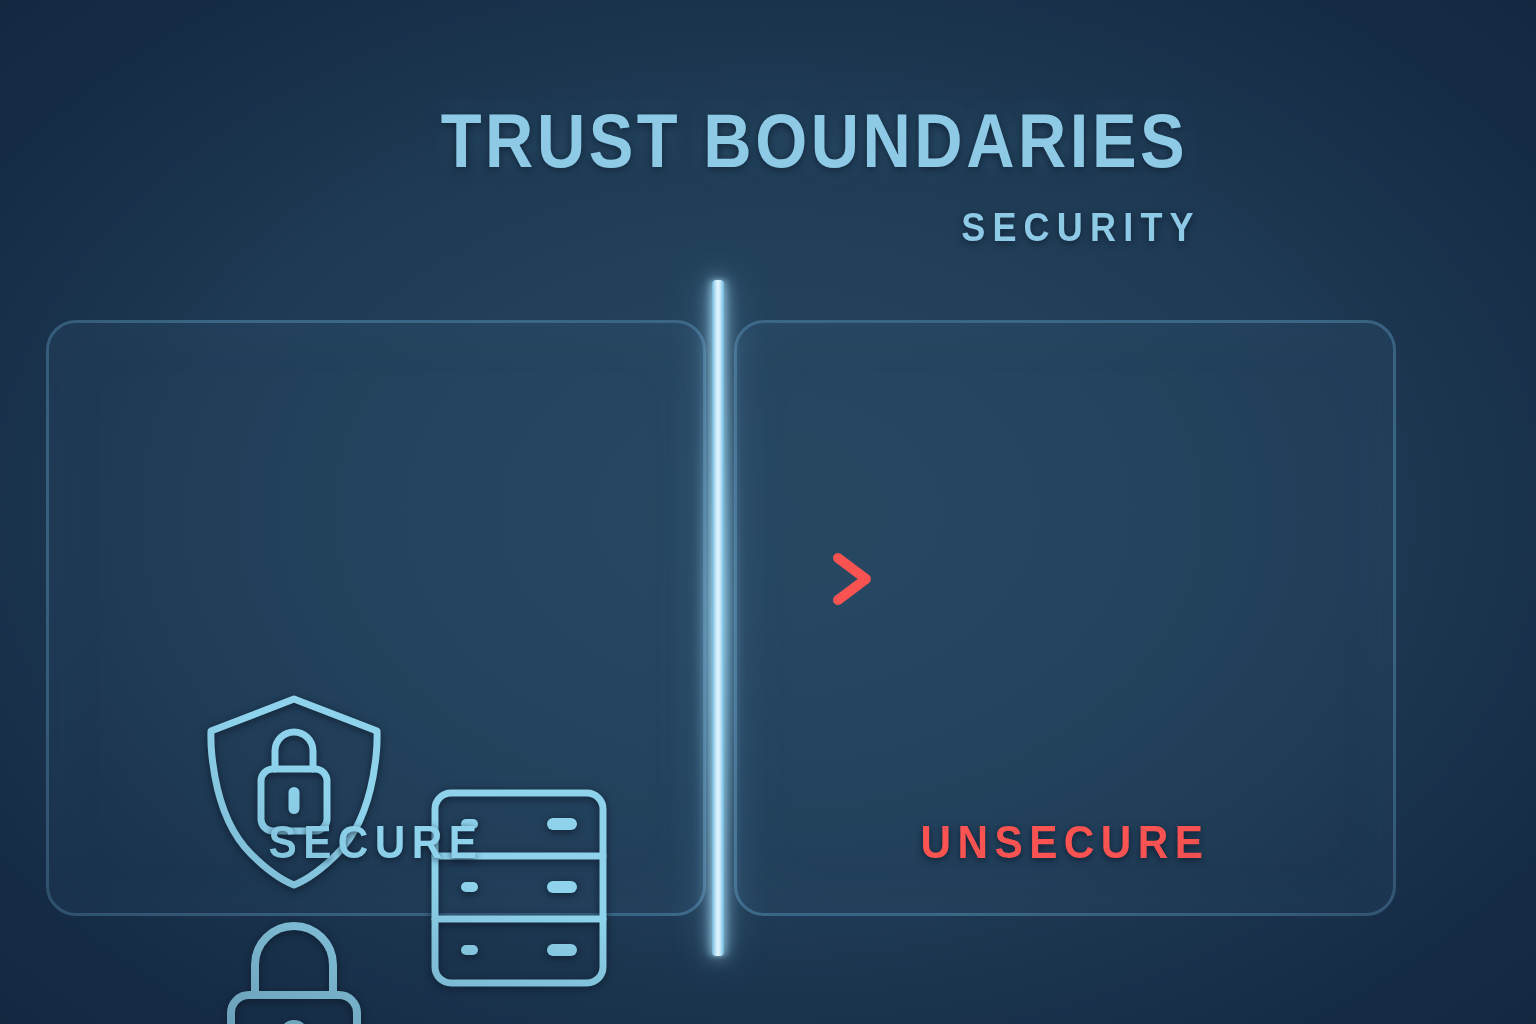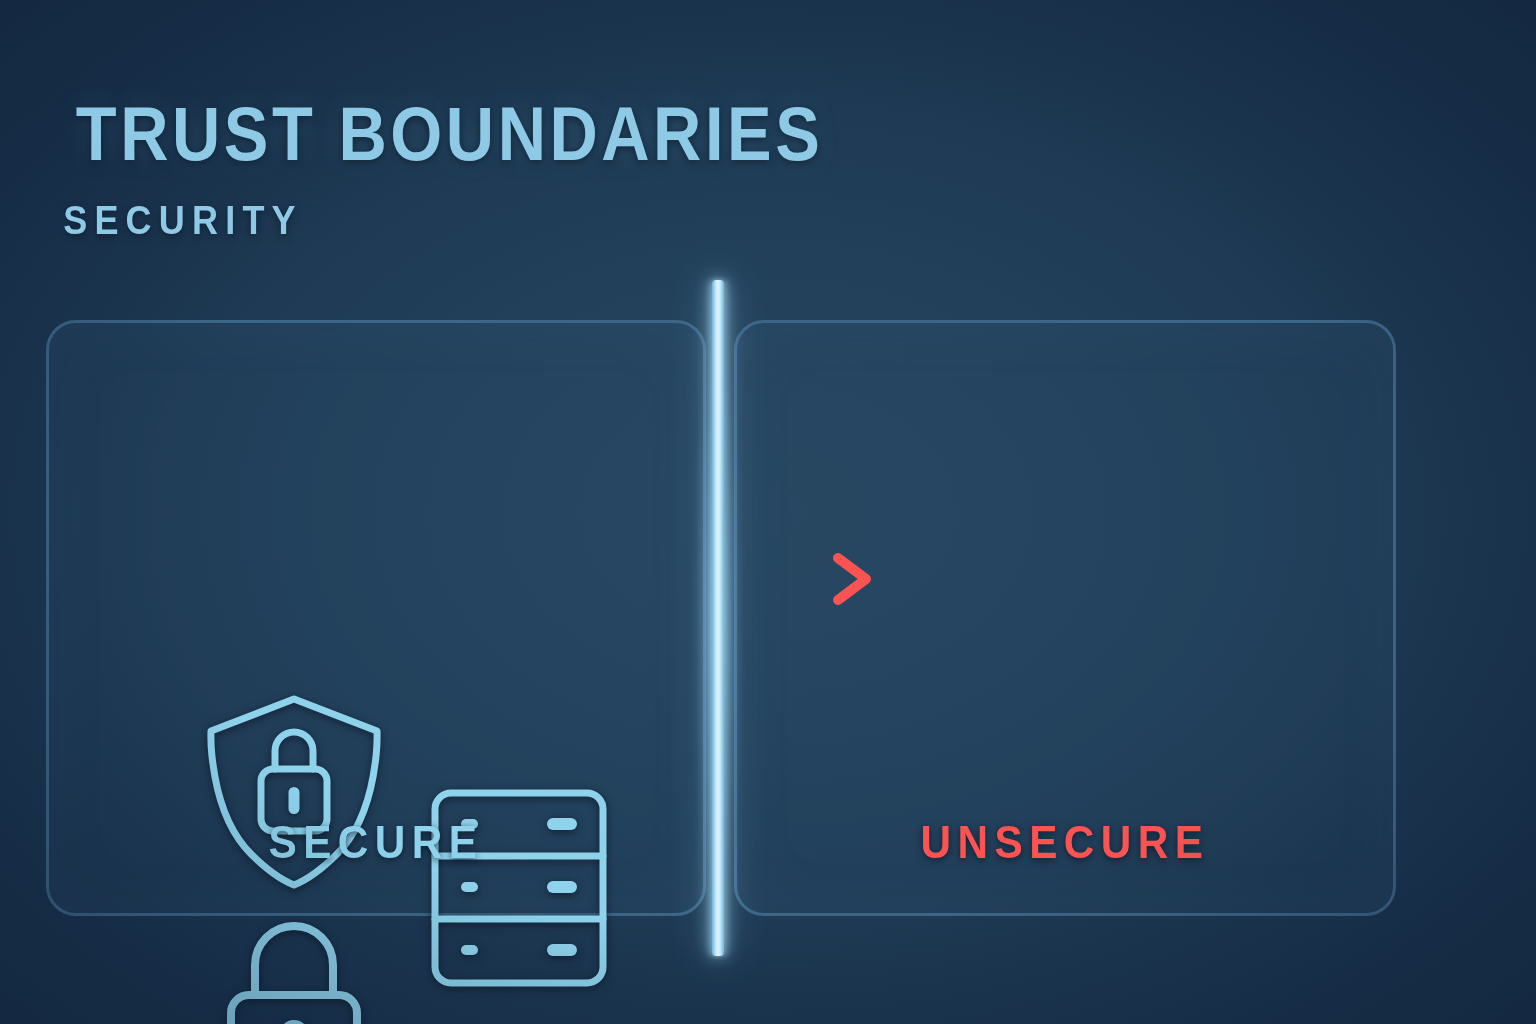--- a/index.html
+++ b/index.html
@@ -21,22 +21,22 @@
 
   
   #vignette {
     position:absolute; inset:0;
     background:radial-gradient(ellipse 1100px 760px at 50% 50%, rgba(0,0,0,0) 55%, rgba(10,24,40,.42) 100%);
     pointer-events:none;
   }
 
   
   #header {
-    position:absolute; top:96px; left:0; width:1264px;
-    text-align:left; z-index:6;
+    position:absolute; top:103px; left:0; width:1264px;
+    text-align:right; z-index:6;
   }
   #title {
     font-size:76px;
     font-weight:700;
     letter-spacing:4px;
     color:#8ec9e6;
     line-height:1;
     text-shadow:0 2px 10px rgba(10,25,40,.75), 0 0 26px rgba(130,200,235,.18);
     transform:scaleX(.88);
   }

